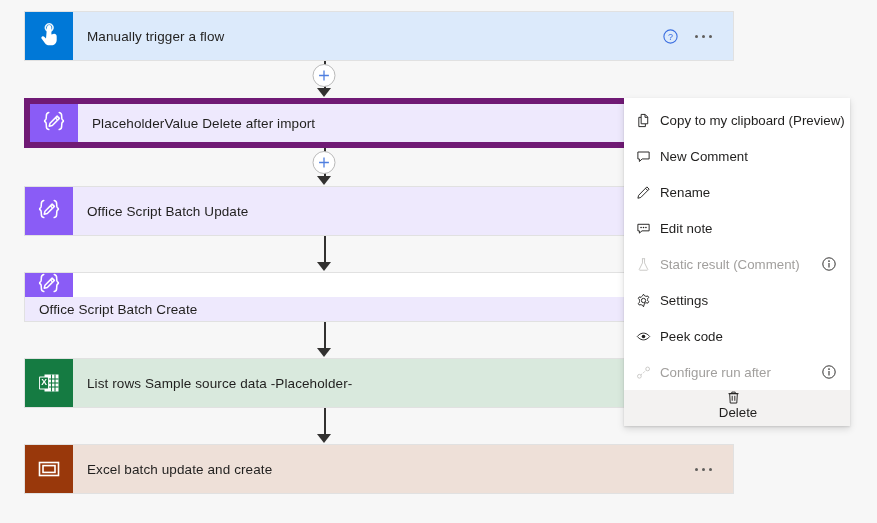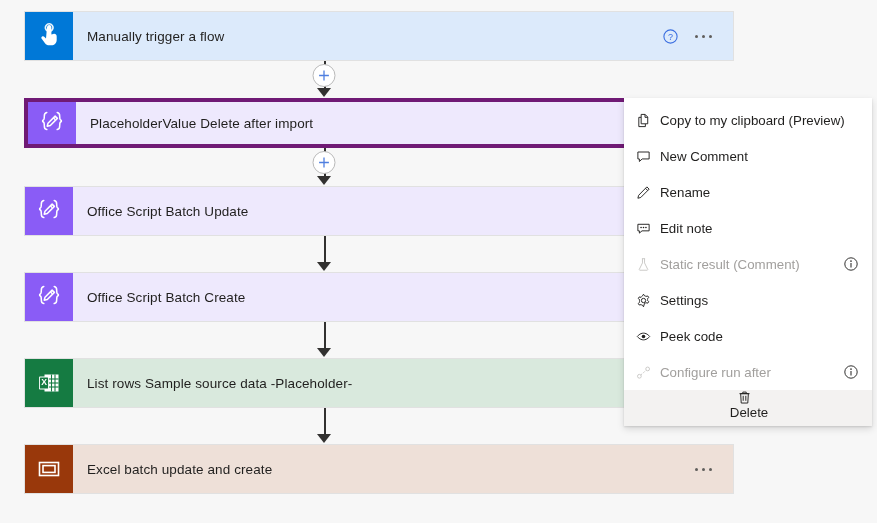--- a/index.html
+++ b/index.html
@@ -28,21 +28,21 @@
     left: 24px;
     width: 710px;
     height: 50px;
     display: flex;
     align-items: stretch;
     box-sizing: border-box;
     border: 1px solid #e1e1e1;
     background: #ffffff;
   }
   .flow-node.selected {
-    border: 4px solid #701a75;
+    border: 6px solid #701a75;
   }
 
   .node-icon {
     width: 48px;
     min-width: 48px;
     display: flex;
     align-items: center;
     justify-content: center;
   }
   .node-body {
@@ -119,21 +119,21 @@
     align-items: center;
     justify-content: center;
   }
   .conn-plus svg { display: block; }
 
   
   #context-menu {
     position: absolute;
     left: 624px;
     top: 98px;
-    width: 248px;
+    width: 226px;
     background: #ffffff;
     box-shadow: 0 3.2px 7.2px rgba(0,0,0,.132), 0 .6px 1.8px rgba(0,0,0,.108);
     padding: 4px 0 0 0;
     box-sizing: border-box;
   }
   .menu-item {
     height: 36px;
     display: flex;
     align-items: center;
     padding: 0 10px 0 12px;
@@ -259,21 +259,21 @@
         <text x="7.5" y="10.9" font-family="'Liberation Sans',sans-serif" font-size="9" fill="currentColor" text-anchor="middle">?</text>
       </svg>
         </div>
         <div class="node-more">
           <i></i>
           <i></i>
           <i></i>
         </div>
       </div>
     </div>
-    <div class="flow-node" style="top: 272px;">
+    <div class="flow-node" style="top: 272px; flex-direction: column;">
       <div class="node-icon" style="background: rgb(138, 92, 246);">
         <svg width="28" height="24" viewBox="0 0 28 24">
         <path d="M8.8 1.5C6.6 1.9 6.2 3.1 6.3 5.3c.1 2.1.2 3.6-1.6 4.2v1c1.8.6 1.7 2.1 1.6 4.2-.1 2.2.3 3.4 2.5 3.8" fill="none" stroke="#ffffff" stroke-width="1.5" stroke-linecap="round"></path>
         <path d="M19.2 1.5c2.2.4 2.6 1.6 2.5 3.8-.1 2.1-.2 3.6 1.6 4.2v1c-1.8.6-1.7 2.1-1.6 4.2.1 2.2-.3 3.4-2.5 3.8" fill="none" stroke="#ffffff" stroke-width="1.5" stroke-linecap="round"></path>
         <path d="M17.1 5.1 10 12.2l-.8 3.1 3.1-.8 7.1-7.1z" fill="none" stroke="#ffffff" stroke-width="1.5" stroke-linejoin="round"></path>
         <path d="m15.4 6.8 1.9 1.9" fill="none" stroke="#ffffff" stroke-width="1.3"></path>
       </svg>
       </div>
       <div class="node-body" style="background: rgb(238, 233, 253);">
         <div class="node-title">Office Script Batch Create</div>

